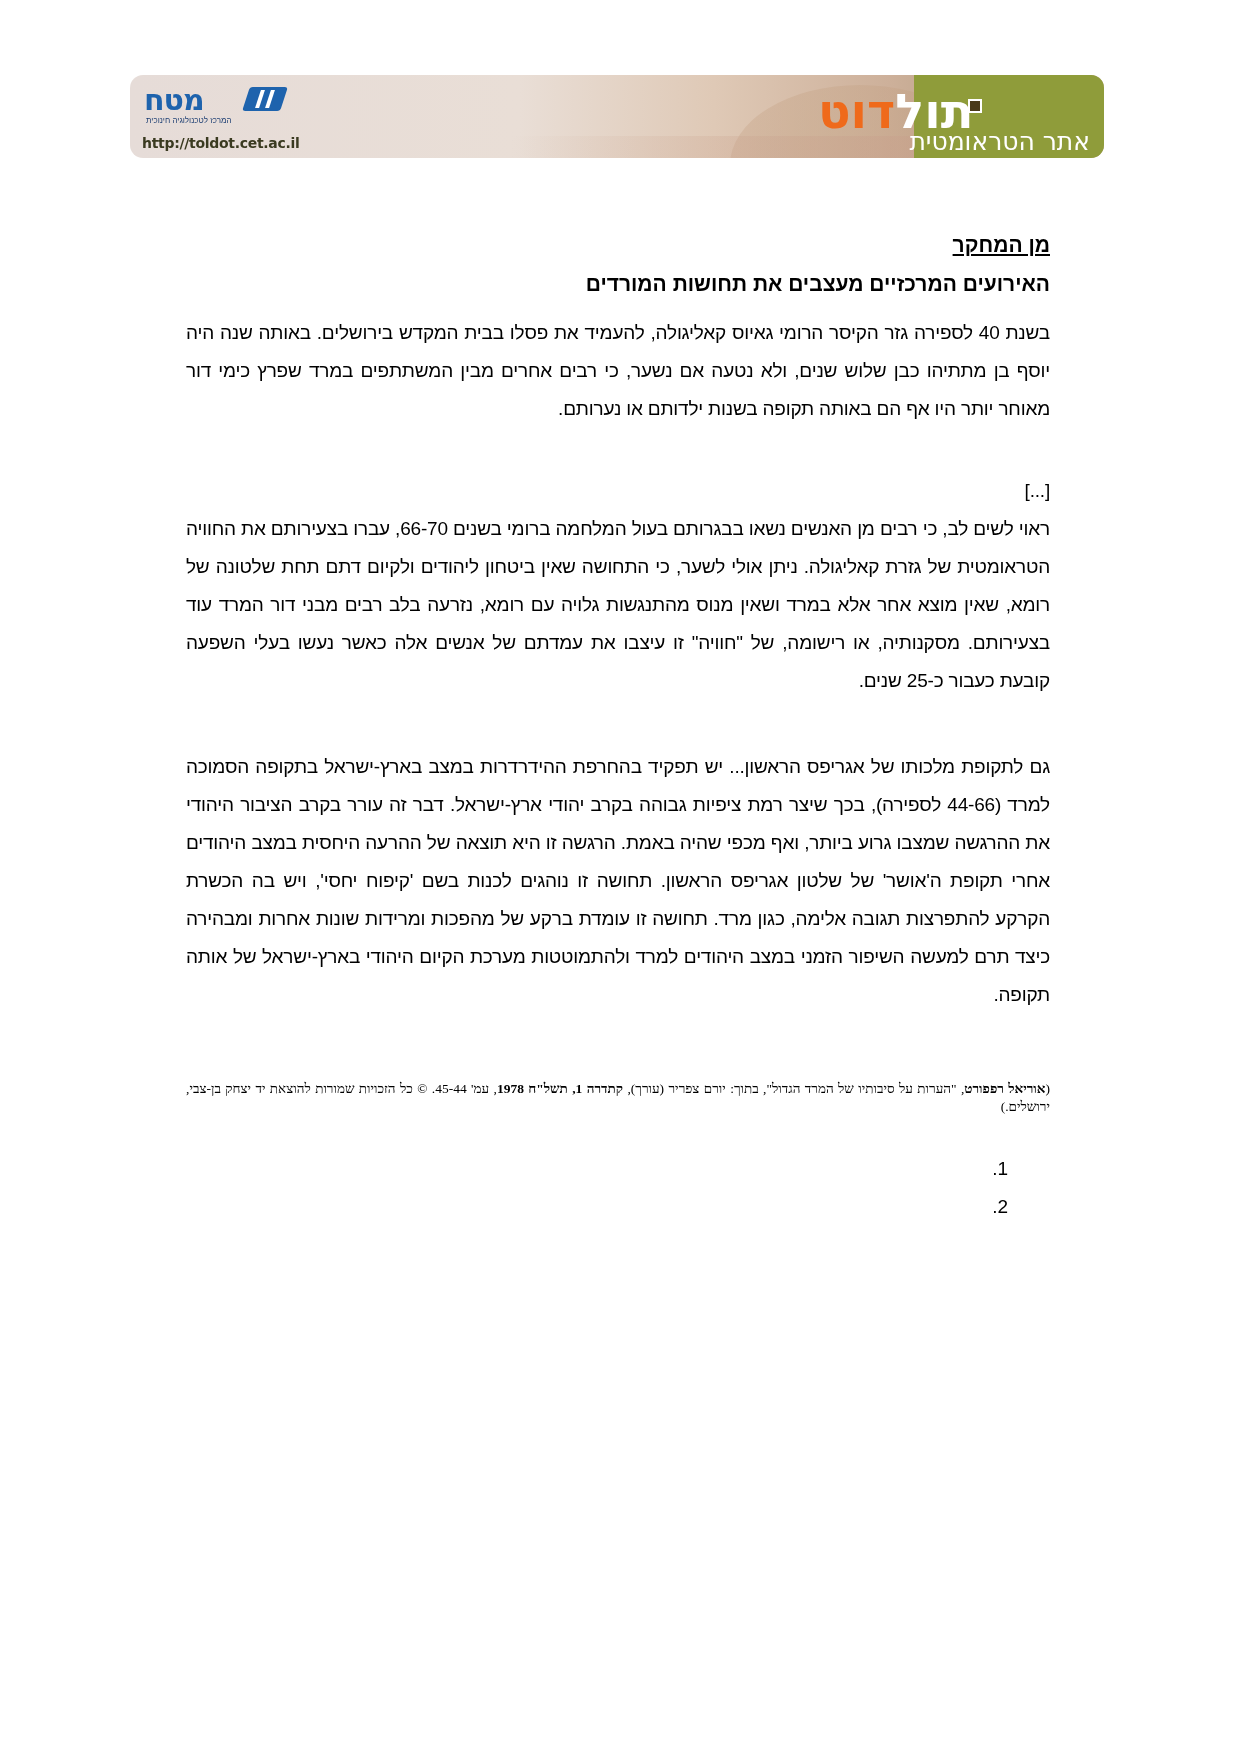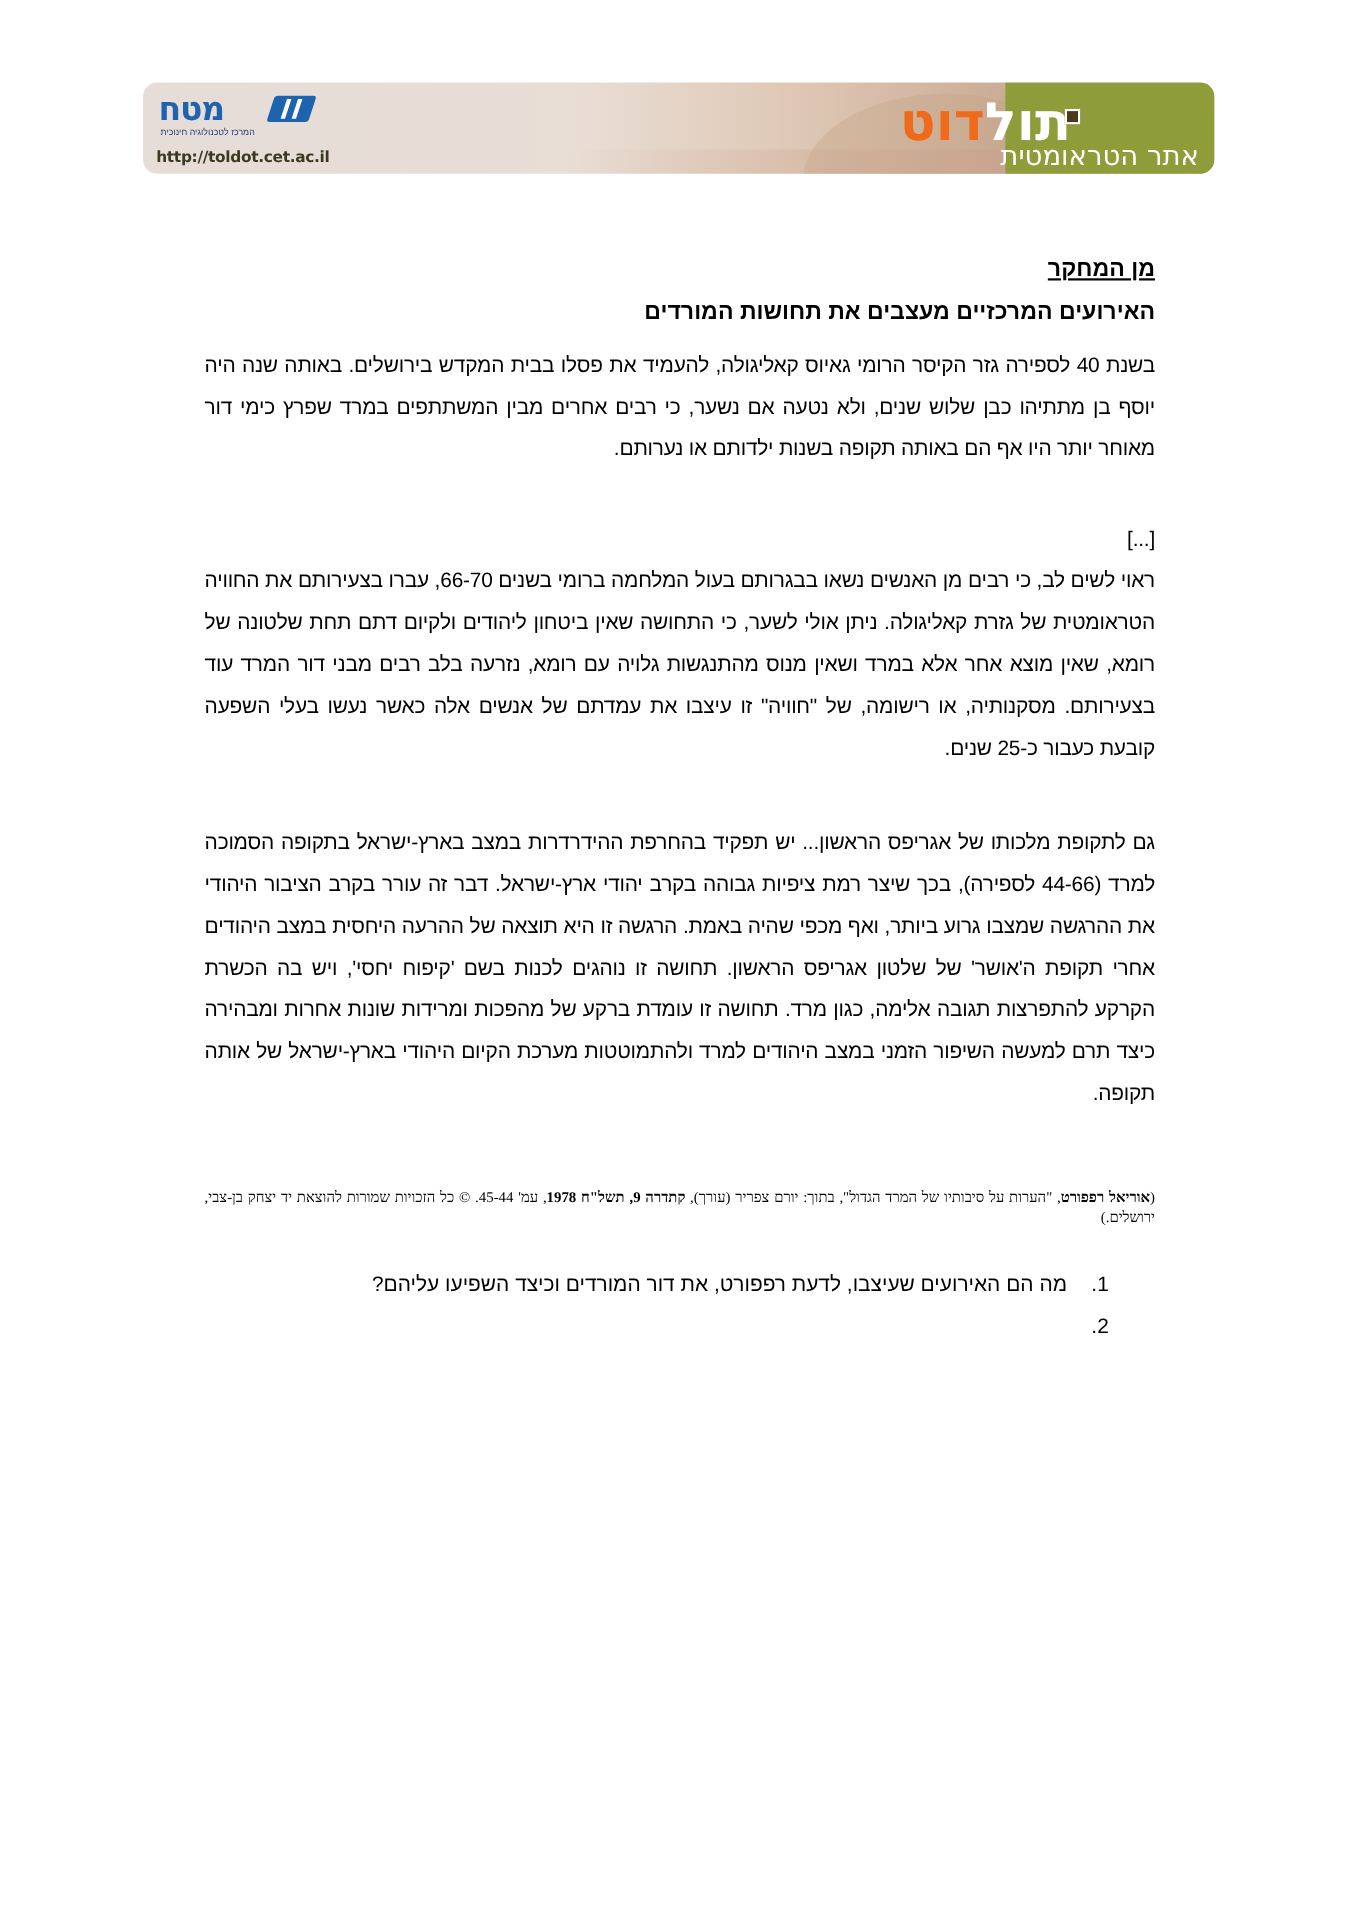--- a/index.html
+++ b/index.html
@@ -72,23 +72,22 @@
 </div>
 
 <div class="section-label">מן המחקר</div>
 <div class="article-title">האירועים המרכזיים מעצבים את תחושות המורדים</div>
 
 <p class="doc para para-1">בשנת 40 לספירה גזר הקיסר הרומי גאיוס קאליגולה, להעמיד את פסלו בבית המקדש בירושלים. באותה שנה היה יוסף בן מתתיהו כבן שלוש שנים, ולא נטעה אם נשער, כי רבים אחרים מבין המשתתפים במרד שפרץ כימי דור מאוחר יותר היו אף הם באותה תקופה בשנות ילדותם או נערותם.</p>
 <p class="doc para ellipsis">[...]</p>
 <p class="doc para para-2">ראוי לשים לב, כי רבים מן האנשים נשאו בבגרותם בעול המלחמה ברומי בשנים 66-70, עברו בצעירותם את החוויה הטראומטית של גזרת קאליגולה. ניתן אולי לשער, כי התחושה שאין ביטחון ליהודים ולקיום דתם תחת שלטונה של רומא, שאין מוצא אחר אלא במרד ושאין מנוס מהתנגשות גלויה עם רומא, נזרעה בלב רבים מבני דור המרד עוד בצעירותם. מסקנותיה, או רישומה, של "חוויה" זו עיצבו את עמדתם של אנשים אלה כאשר נעשו בעלי השפעה קובעת כעבור כ-25 שנים.</p>
 <p class="doc para para-3">גם לתקופת מלכותו של אגריפס הראשון... יש תפקיד בהחרפת ההידרדרות במצב בארץ-ישראל בתקופה הסמוכה למרד (44-66 לספירה), בכך שיצר רמת ציפיות גבוהה בקרב יהודי ארץ-ישראל. דבר זה עורר בקרב הציבור היהודי את ההרגשה שמצבו גרוע ביותר, ואף מכפי שהיה באמת. הרגשה זו היא תוצאה של ההרעה היחסית במצב היהודים אחרי תקופת ה'אושר' של שלטון אגריפס הראשון. תחושה זו נוהגים לכנות בשם 'קיפוח יחסי', ויש בה הכשרת הקרקע להתפרצות תגובה אלימה, כגון מרד. תחושה זו עומדת ברקע של מהפכות ומרידות שונות אחרות ומבהירה כיצד תרם למעשה השיפור הזמני במצב היהודים למרד ולהתמוטטות מערכת הקיום היהודי בארץ-ישראל של אותה תקופה.</p>
 
-<p class="doc citation"><span>(</span><b>אוריאל רפפורט</b><span>, "הערות על סיבותיו של המרד הגדול", בתוך: יורם צפריר (עורך), </span><b>קתדרה 9</b><b>, תשל"ח 1978</b><span>, עמ' 45-44. © כל הזכויות שמורות להוצאת יד יצחק בן-צבי, ירושלים.)</span></p>
+<p class="doc citation"><span>(</span><b>אוריאל רפפורט</b><span>, "הערות על סיבותיו של המרד הגדול", בתוך: יורם צפריר (עורך), </span><b>קתדרה 1</b><b>, תשל"ח 1978</b><span>, עמ' 45-44. © כל הזכויות שמורות להוצאת יד יצחק בן-צבי, ירושלים.)</span></p>
 
 <ol class="questions">
   <li>
     <span class="num">1.</span>
-    <span>מה הם האירועים שעיצבו, לדעת רפפורט, את דור המורדים וכיצד השפיעו עליהם?</span>
   </li>
   <li>
     <span class="num">2.</span>
   </li>
 </ol>
 
 </body></html>

